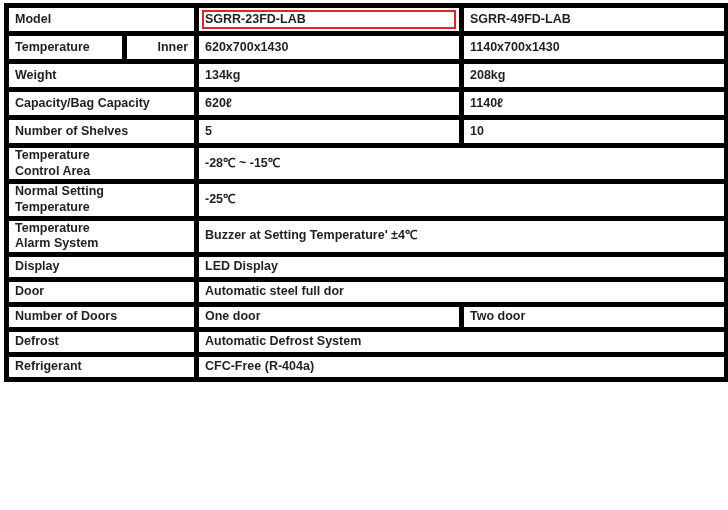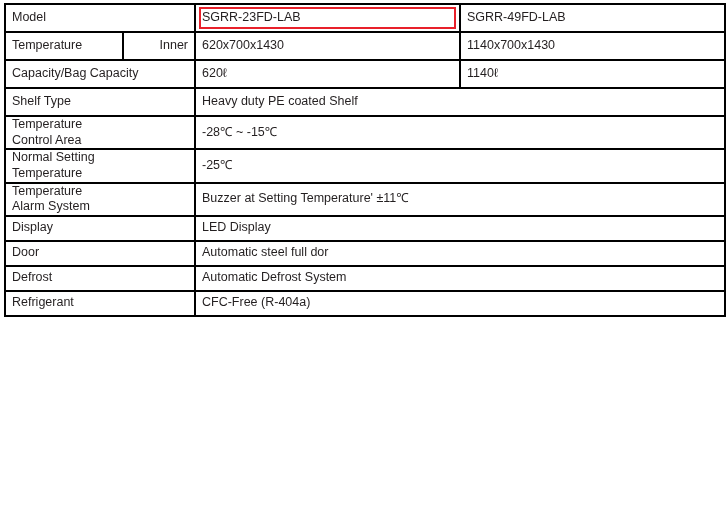--- a/index.html
+++ b/index.html
@@ -20,23 +20,23 @@
     box-sizing: border-box;
     padding: 3px 4px 4px 4px;
   }
   table.spec {
     width: 720px;
     border-collapse: collapse;
     table-layout: fixed;
     border: 1px solid #231f20;
   }
   table.spec td {
-    border: 2px solid #000000;
+    border: 5px solid #000000;
     font-size: 12.5px;
-    font-weight: normal;
+    font-weight: bold;
     padding: 0 6px;
     vertical-align: middle;
     line-height: 1.25;
   }
   td.label {
     text-align: left;
     width: 185px;
   }
   td.sublabel {
     text-align: right;
@@ -95,32 +95,38 @@
       </tr>
 
       <tr class="row-h">
         <td class="label">Temperature</td>
         <td class="sublabel">Inner</td>
         <td class="val">620x700x1430</td>
         <td class="val">1140x700x1430</td>
       </tr>
 
 
+      <tr class="row-h">
+        <td class="label" colspan="2">Weight</td>
+        <td class="val">134kg</td>
+        <td class="val">208kg</td>
+      </tr>
 
       <tr class="row-h">
         <td class="label" colspan="2">Capacity/Bag Capacity</td>
         <td class="val">620ℓ</td>
         <td class="val">1140ℓ</td>
       </tr>
 
+      <tr class="row-h">
+        <td class="label" colspan="2">Number of Shelves</td>
+        <td class="val">5</td>
+        <td class="val">10</td>
+      </tr>
 
-      <tr class="row-h">
-        <td class="label" colspan="2">Shelf Type</td>
-        <td class="val" colspan="2">Heavy duty PE coated Shelf</td>
-      </tr>
 
       <tr class="row-h">
         <td class="label two-line" colspan="2">
           <div>Temperature</div>
           <div>Control Area</div>
         </td>
         <td class="val" colspan="2">-28℃ ~ -15℃</td>
       </tr>
 
       <tr class="row-h">
@@ -129,33 +135,38 @@
           <div>Temperature</div>
         </td>
         <td class="val" colspan="2">-25℃</td>
       </tr>
 
       <tr class="row-h">
         <td class="label two-line" colspan="2">
           <div>Temperature</div>
           <div>Alarm System</div>
         </td>
-        <td class="val" colspan="2">Buzzer at Setting Temperature' ±11℃</td>
+        <td class="val" colspan="2">Buzzer at Setting Temperature' ±4℃</td>
       </tr>
 
       <tr class="row-h2">
         <td class="label" colspan="2">Display</td>
         <td class="val" colspan="2">LED Display</td>
       </tr>
 
       <tr class="row-h2">
         <td class="label" colspan="2">Door</td>
         <td class="val" colspan="2">Automatic steel full dor</td>
       </tr>
 
+      <tr class="row-h2">
+        <td class="label" colspan="2">Number of Doors</td>
+        <td class="val">One door</td>
+        <td class="val">Two door</td>
+      </tr>
 
       <tr class="row-h2">
         <td class="label" colspan="2">Defrost</td>
         <td class="val" colspan="2">Automatic Defrost System</td>
       </tr>
 
 
       <tr class="row-h2">
         <td class="label" colspan="2">Refrigerant</td>
         <td class="val" colspan="2">CFC-Free (R-404a)</td>

